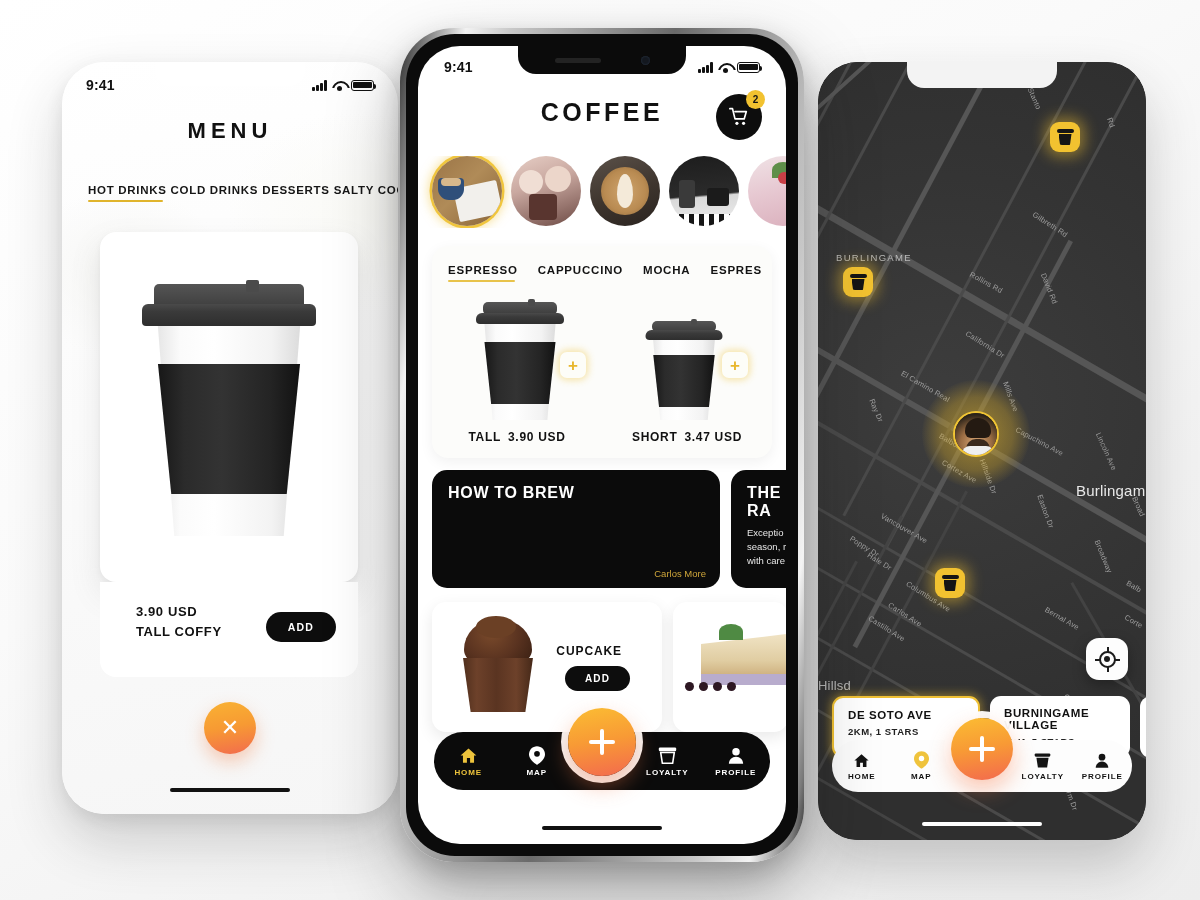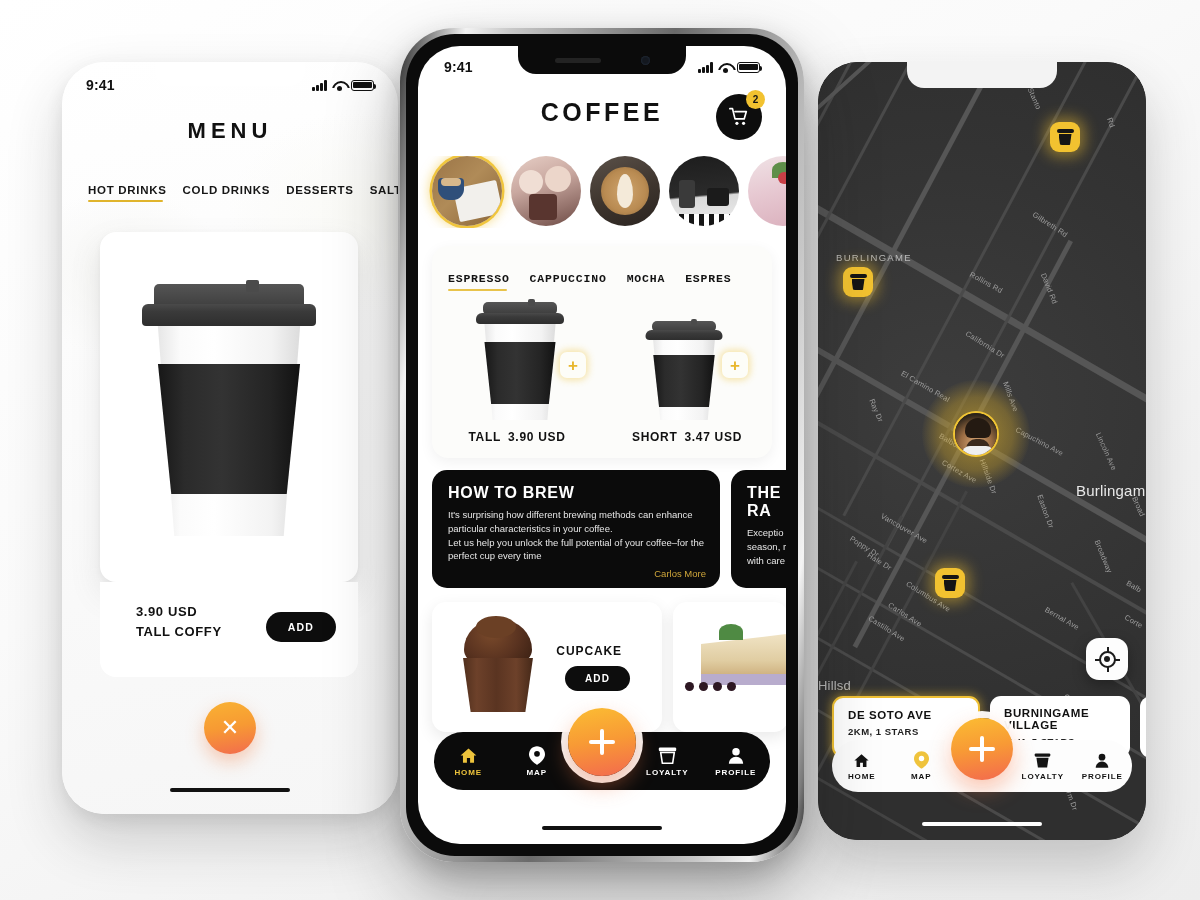--- a/index.html
+++ b/index.html
@@ -50,21 +50,21 @@
     clip-path: polygon(0 0,100% 0,100% 42%,0 42%); }
   .wifi::after{ content:""; position:absolute; left:4.6px; top:6px; width:5px;height:5px;
     background:#111; border-radius:50%; }
   .batt { width:23px; height:11px; border:1.6px solid #111; border-radius:3px; position:relative; }
   .batt::before{content:"";position:absolute;left:1.4px;top:1.4px;right:1.4px;bottom:1.4px;background:#111;border-radius:1px;}
   .batt::after{content:"";position:absolute;right:-3.4px;top:3px;width:2px;height:5px;background:#111;border-radius:0 2px 2px 0;}
 
   .l-title { position:absolute; top:56px; left:0; right:0; text-align:center;
     font-size:22px; font-weight:bold; letter-spacing:5px; color:#111; }
 
-  .l-tabs { position:absolute; top:122px; left:26px; right:0; display:flex; gap:16px;
+  .l-tabs { position:absolute; top:122px; left:26px; right:0; display:flex; gap:4px;
     white-space:nowrap; }
   .l-tab { font-size:11.5px; font-weight:bold; letter-spacing:.7px; color:#161616;
     padding-bottom:5px; position:relative; }
   .l-tab.active::after{ content:""; position:absolute; left:0; right:4px; bottom:-1px;
     height:2.4px; background:#e0b42c; border-radius:2px; }
 
   .l-card { position:absolute; left:38px; top:170px; width:258px; height:350px;
     background:#fff; border-radius:16px;
     box-shadow: 0 14px 30px rgba(120,120,120,.16), 0 2px 6px rgba(0,0,0,.05);
     display:flex; align-items:center; justify-content:center; }
@@ -139,22 +139,22 @@
     display:flex;align-items:center;justify-content:center; }
 
   .story-row { position:absolute; left:0; right:0; top:110px; height:72px;
     display:flex; gap:9px; padding-left:14px; overflow:hidden; }
   .story { width:70px;height:70px;border-radius:50%; flex:0 0 auto; overflow:hidden;
     position:relative; }
   .story.active { box-shadow:0 0 0 2.5px #f0c53d, 0 0 11px 3px rgba(240,197,61,.55); }
 
   .prod-card { position:absolute; left:14px; right:14px; top:200px; height:212px;
     background:#fcfcfa; border-radius:16px; box-shadow:0 4px 14px rgba(0,0,0,.06); }
-  .prod-tabs { position:absolute; top:26px; left:16px; right:0; display:flex; gap:20px;
-    white-space:nowrap;font-family:Liberation Mono, monospace; }
+  .prod-tabs { position:absolute; top:18px; left:16px; right:0; display:flex; gap:20px;
+    white-space:nowrap; }
   .prod-tab { font-size:11.5px;font-weight:bold;letter-spacing:.8px;color:#131313;
      padding-bottom:5px; position:relative; }
   .prod-tab.active::after{content:"";position:absolute;left:0;right:3px;bottom:-1px;
      height:2.4px;background:#e8c34a;border-radius:2px;}
 
   .prod-items { position:absolute; top:48px; left:0; right:0; bottom:0; display:flex; }
   .prod-item { flex:1; position:relative; }
   .plus-badge { position:absolute; width:26px;height:26px;border-radius:7px;
     background:#fdfdf8; box-shadow:0 0 7px 2px rgba(240,197,61,.45);
     display:flex;align-items:center;justify-content:center; color:#e8b72e;
@@ -549,22 +549,20 @@
               <div class="sizeline">
                 <span>SHORT</span><em>3.47 USD</em>
               </div>
             </div>
           </div>
         </div>
 
         <div class="info-row">
           <div class="info-card" style="width:288px;">
             <h4>HOW TO BREW</h4>
-            <p style="white-space:pre-line;">It's surprising how different brewing methods can enhance particular characteristics in your coffee.
-Let us help you unlock the full potential of your coffee–for the perfect cup every time</p>
             <span class="learn">Carlos More</span>
           </div>
           <div class="info-card" style="width:90px;">
             <h4>THE RA</h4>
             <p style="white-space:pre-line;">Exceptio
 season, r
 with care</p>
           </div>
         </div>
 

